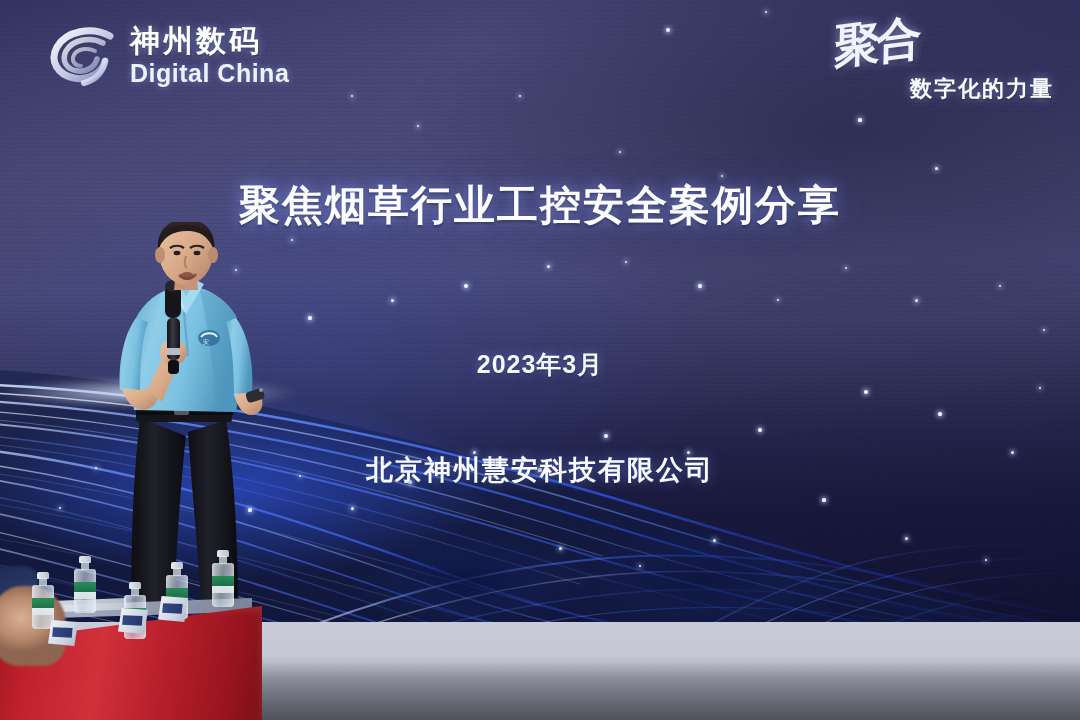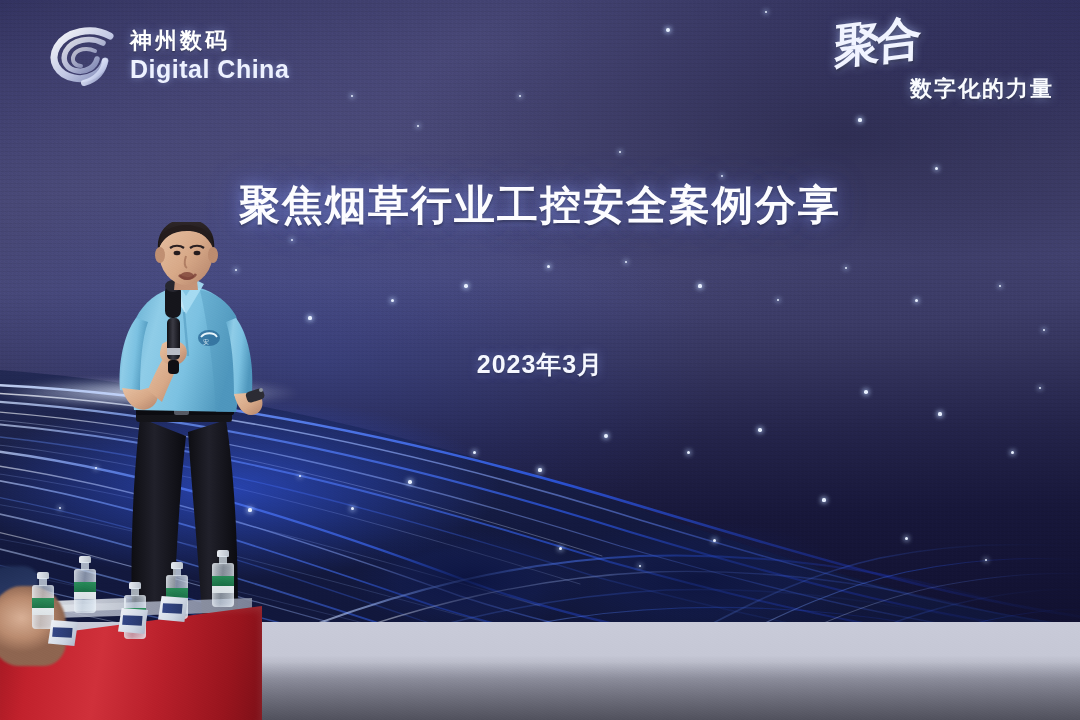--- a/index.html
+++ b/index.html
@@ -79,21 +79,21 @@
   }
 
   
   #brand-left {
     position:absolute; left:48px; top:18px; width:250px; height:76px;
     display:flex; align-items:center; gap:10px;
   }
   #dc-mark { position:relative; width:72px; height:66px; flex:0 0 auto; }
   #brand-left-text { display:flex; flex-direction:column; line-height:1; }
   #brand-cn {
-    font-size:22px; font-weight:bold; color:#ffffff; letter-spacing:3px;
+    font-size:30px; font-weight:bold; color:#ffffff; letter-spacing:3px;
     text-shadow:0 0 8px rgba(170,190,255,.5), 0 1px 2px rgba(0,0,0,.5);
   }
   #brand-en {
     margin-top:5px; font-size:25px; font-weight:bold; color:#eef2ff;
     letter-spacing:.5px; text-shadow:0 0 7px rgba(170,190,255,.45);
   }
 
   
   #brand-right {
     position:absolute; right:22px; top:12px; width:262px; height:98px;
@@ -358,20 +358,21 @@
       </div>
     </div>
 
     <div id="brand-right">
       <div id="brand-right-cal">聚合</div>
       <div id="brand-right-sub">数字化的力量</div>
     </div>
 
     <div id="slide-title">聚焦烟草行业工控安全案例分享</div>
     <div id="slide-date">2023年3月</div>
+    <div id="slide-company">北京神州慧安科技有限公司</div>
   </div>
 
   <div id="stage-floor"></div>
   <div id="floor-shadow"></div>
 
   <div id="speaker">
     <svg width="190" height="400" viewBox="0 0 190 400">
       <defs>
         <linearGradient id="gShirt" x1="0" y1="0" x2="1" y2="0.3">
           <stop offset="0%" stop-color="#63acd0"></stop>

